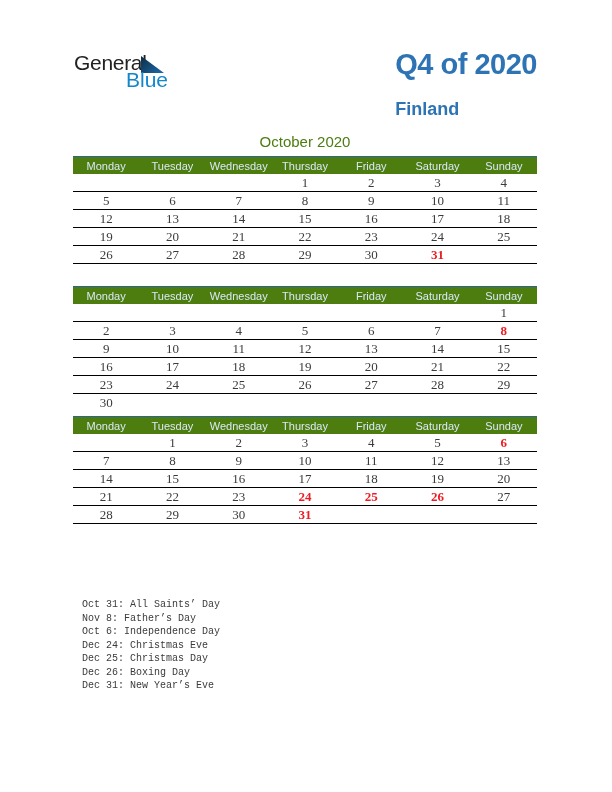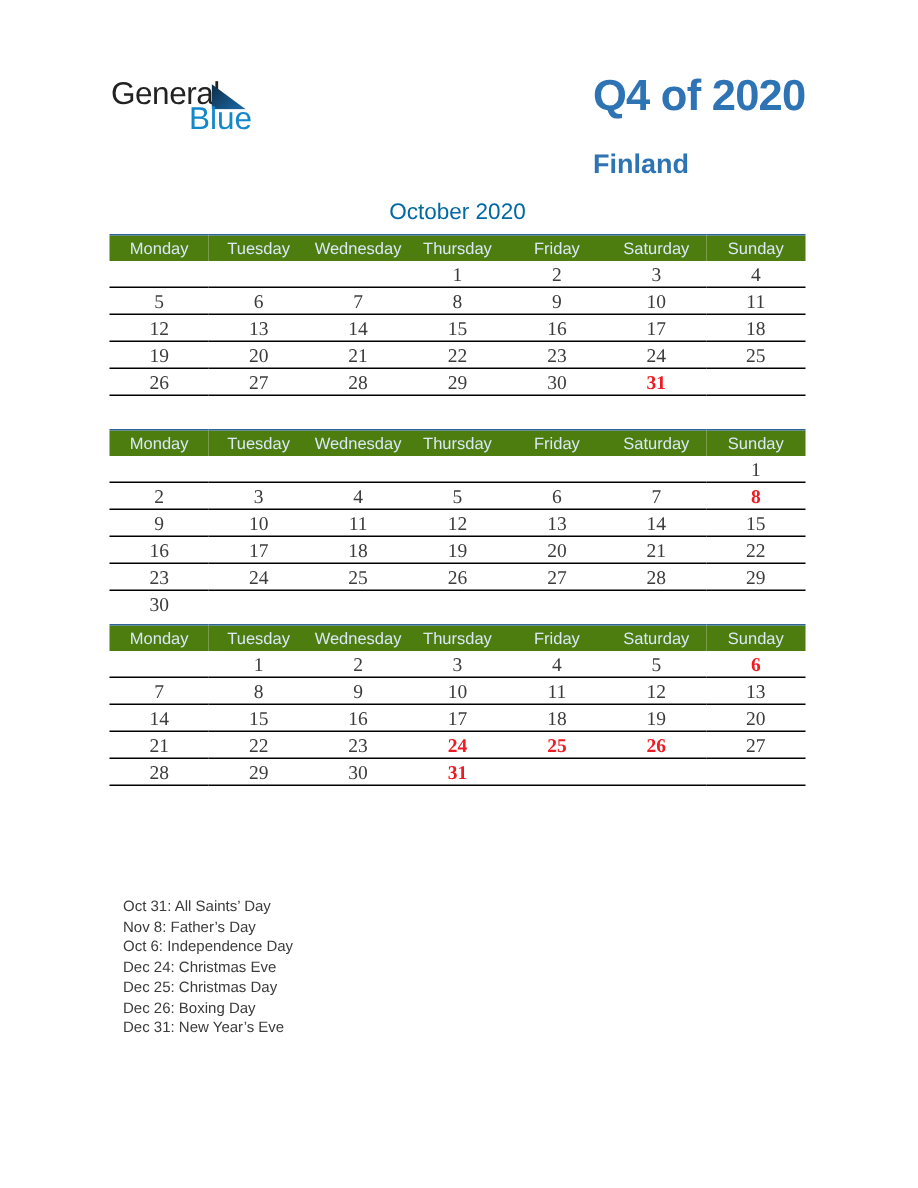--- a/index.html
+++ b/index.html
@@ -28,21 +28,21 @@
   }
 
   .doc-title { position:absolute; right:75px; top:48px; text-align:left; color:#2e74b5; }
   .q-title  { font-size:29px; font-weight:bold; line-height:33px; letter-spacing:-0.5px; }
   .q-sub    { font-size:18px; font-weight:bold; line-height:20px; margin-top:18px; }
 
   
   .calendars { position:absolute; left:73px; top:133px; width:464px; }
   .month { margin-bottom:5px; }
   .month-title {
-    text-align:center; font-size:15px; color:#0369a1;
+    text-align:center; font-size:15px; color:#4d7c0f;
     height:17px; line-height:17px; margin-bottom:6px;
   }
   table.month-grid {
     border-collapse:collapse; table-layout:fixed;
     width:464px;
   }
   table.month-grid th {
     background:#4d7c0f;
     border-top:1px solid #2d6496;
     color:#dbe9f7; font-weight:normal; font-size:11px;
@@ -53,21 +53,21 @@
     font-family:"Liberation Serif", serif;
     font-size:13px; color:#3b3b3b;
     overflow:hidden; white-space:nowrap;
   }
   table.month-grid tr.bordered td { border-top:1px solid #000000; }
   table.month-grid td.red { color:#ed1c24; font-weight:bold; }
 
   
   .holidays {
     position:absolute; left:82px; top:598px;
-    font-size:10px; color:#3b3b3b;
+    font-size:10px; color:#3b3b3b;font-family:Liberation Mono, monospace;
   }
   .holiday-item { line-height:13.5px; }
 </style>
 </head>
 <body>
 
 <div>
 
   <div class="logo">
     <span class="logo-general">General</span>

